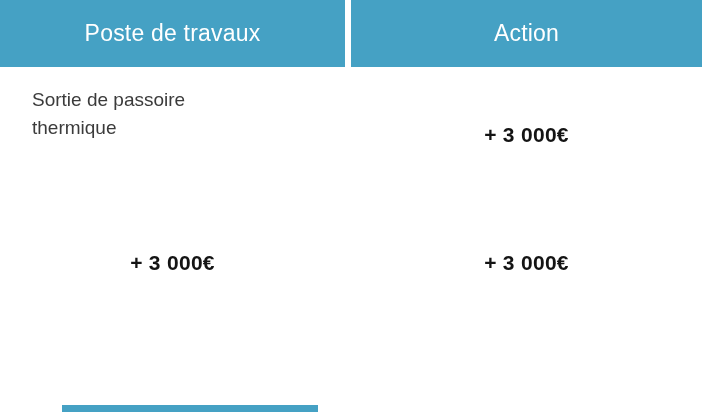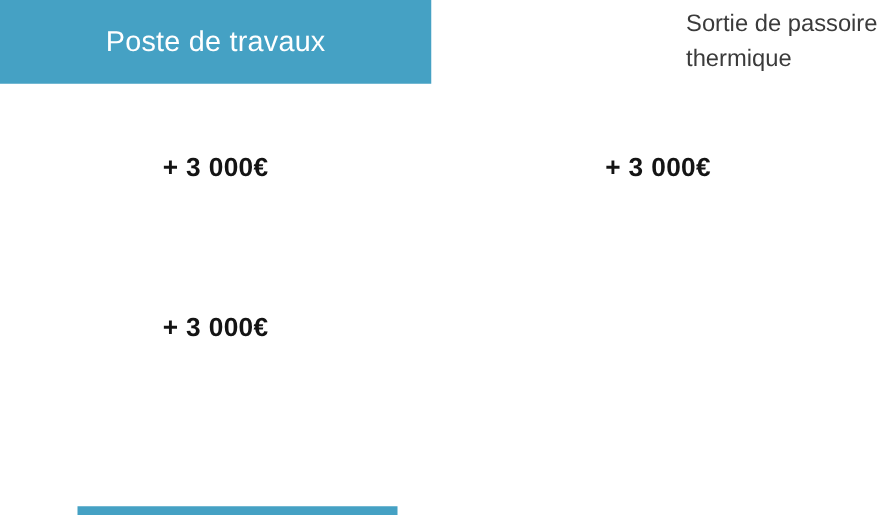--- a/index.html
+++ b/index.html
@@ -27,21 +27,22 @@
       color: #ffffff;
       display: flex;
       align-items: center;
       justify-content: center;
       font-size: 23px;
       letter-spacing: 0.2px;
     }
     .poste-cell {
       display: flex;
       align-items: center;
-      justify-content: flex-end;
+      justify-content: flex-start;
+      margin-left: 32px;
     }
     .poste-text {
       text-align: left;
       white-space: pre-line;
       font-size: 19px;
       line-height: 28px;
       color: #3b3b3b;
     }
     .action-cell {
       display: flex;
@@ -62,20 +63,21 @@
       background: #45a1c4;
     }
   </style>
 </head>
 <body>
 
 <div class="page">
   <div class="grid">
 
     <div class="header-cell">Poste de travaux</div>
+    <div class="header-cell">Action</div>
 
     <div class="poste-cell">
       <span class="poste-text">Sortie de passoire
 thermique</span>
     </div>
     <div class="action-cell">+ 3 000€</div>
 
     <div class="action-cell">+ 3 000€</div>
 
     <div class="action-cell">+ 3 000€</div>

